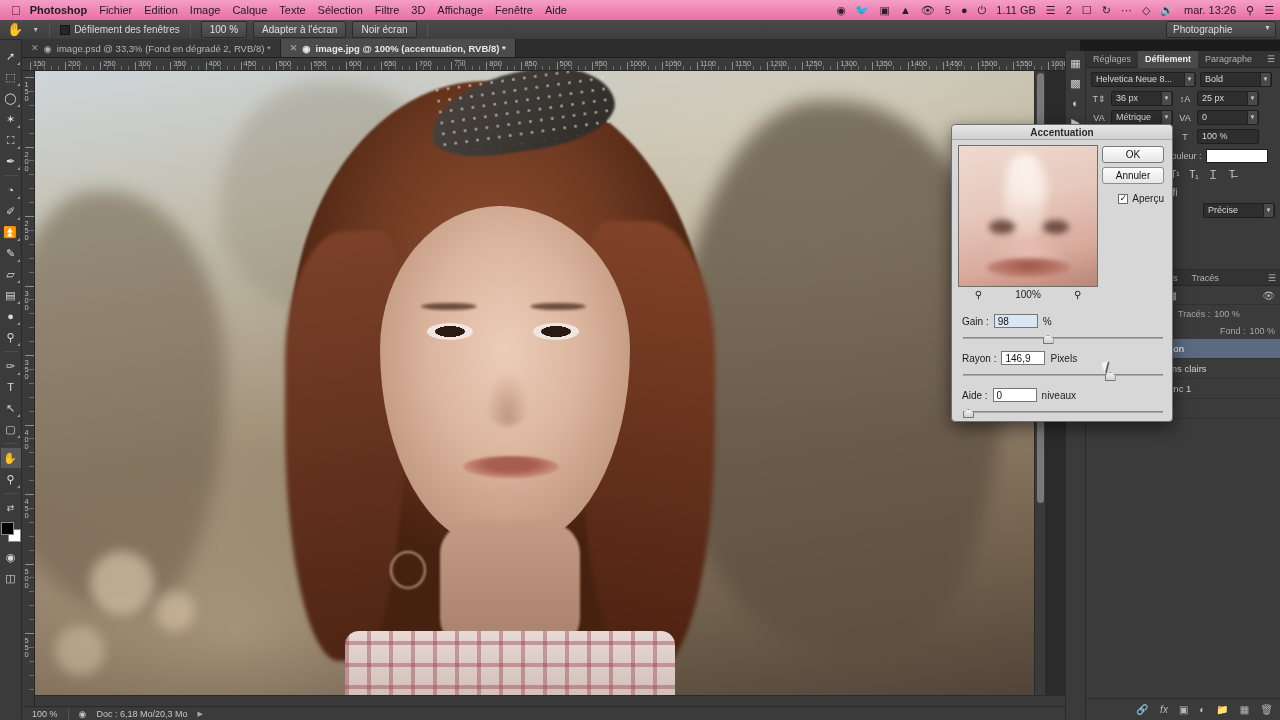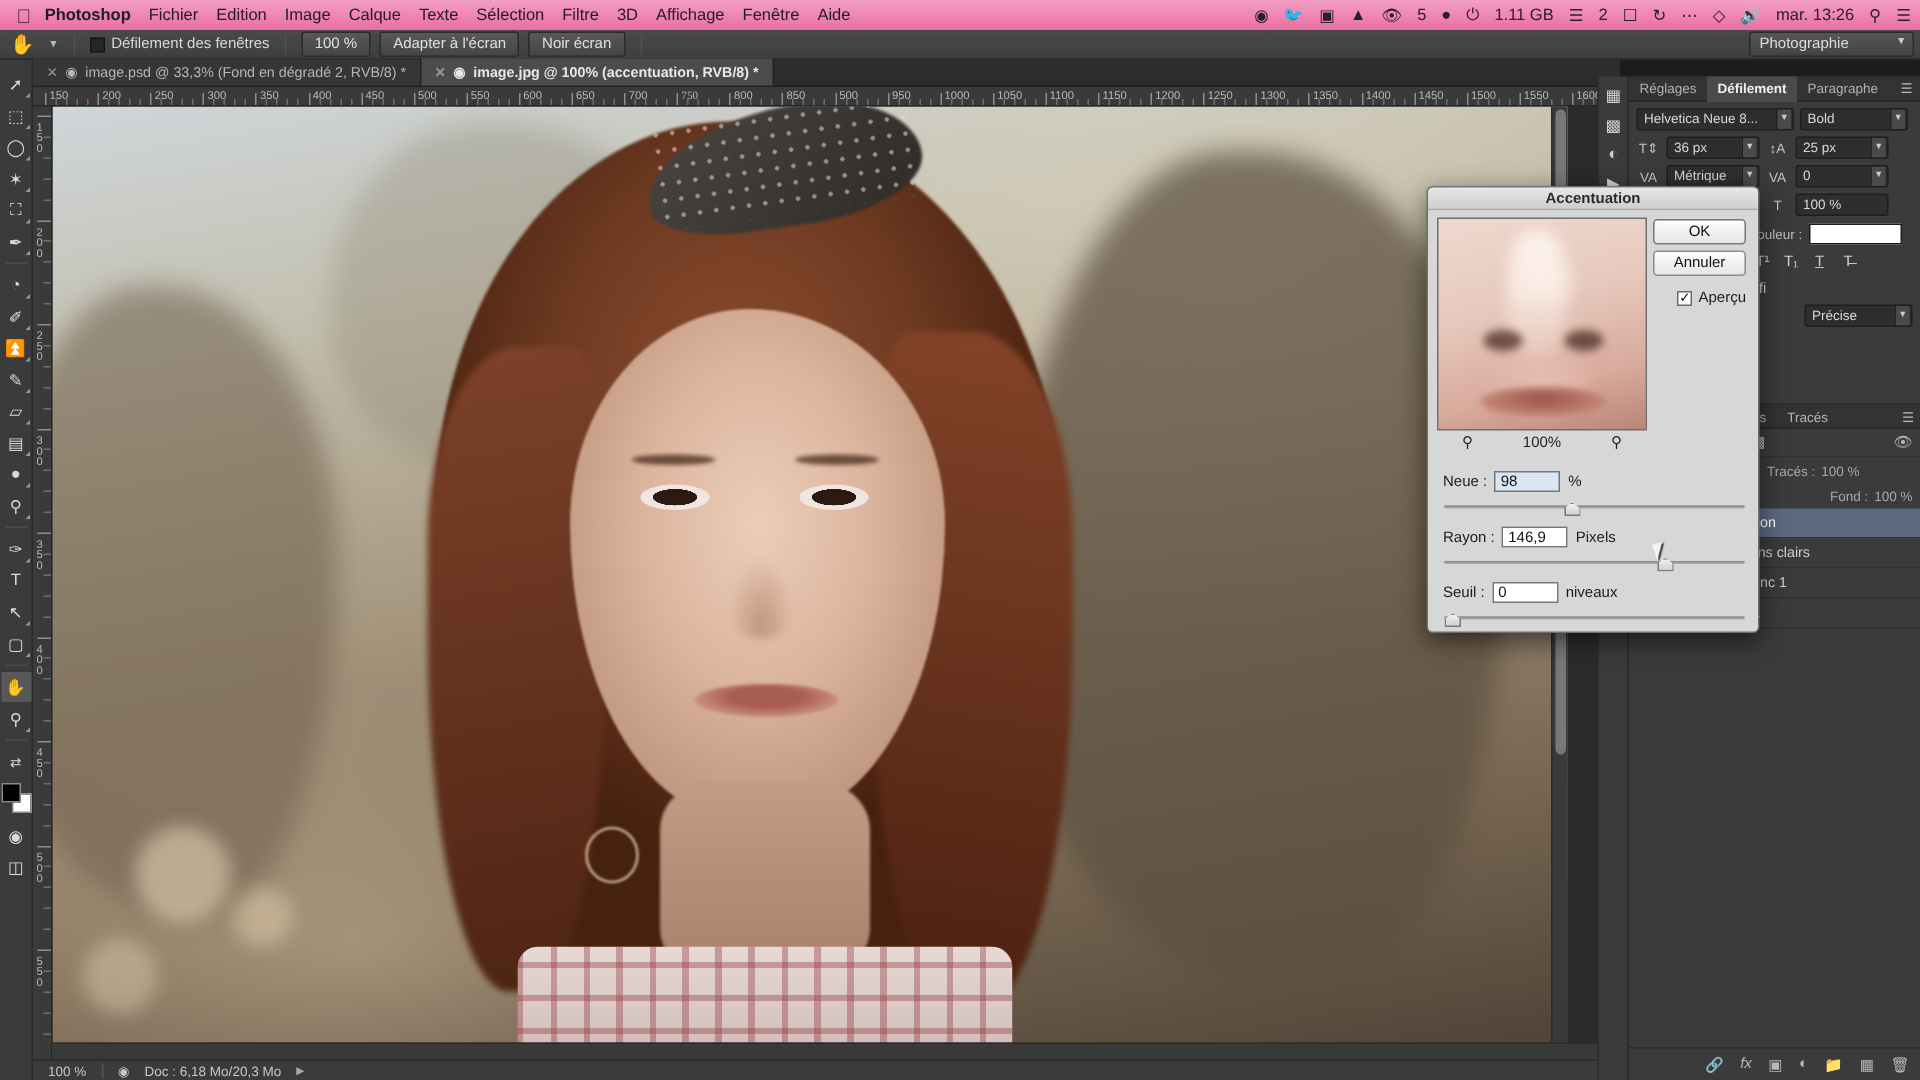--- a/index.html
+++ b/index.html
@@ -937,21 +937,21 @@
     </div>
     <div class="cancelbtn">
       <span>Annuler</span>
     </div>
     <div class="prevchk">
       <span class="dchk">✓</span>
       <span>Aperçu</span>
     </div>
 
     <div class="prow" style="top:189px;">
-      <span>Neue :</span>
+      <span>Gain :</span>
       <span class="pinput hl">
         <span>98</span>
       </span>
       <span>%</span>
     </div>
     <div class="slider" style="top:209px;">
       <span class="track"></span>
       <span class="knob" id="knobGain" style="left: 79.54px;"></span>
     </div>
 
@@ -961,21 +961,21 @@
         <span>146,9</span>
       </span>
       <span>Pixels</span>
     </div>
     <div class="slider" style="top:246px;">
       <span class="track"></span>
       <span class="knob" id="knobRayon" style="left: 141.62px;"></span>
     </div>
 
     <div class="prow" style="top:263px;">
-      <span>Seuil :</span>
+      <span>Aide :</span>
       <span class="pinput">
         <span>0</span>
       </span>
       <span>niveaux</span>
     </div>
     <div class="slider" style="top:283px;">
       <span class="track"></span>
       <span class="knob" id="knobSeuil" style="left: 0px;"></span>
     </div>
   </div>

